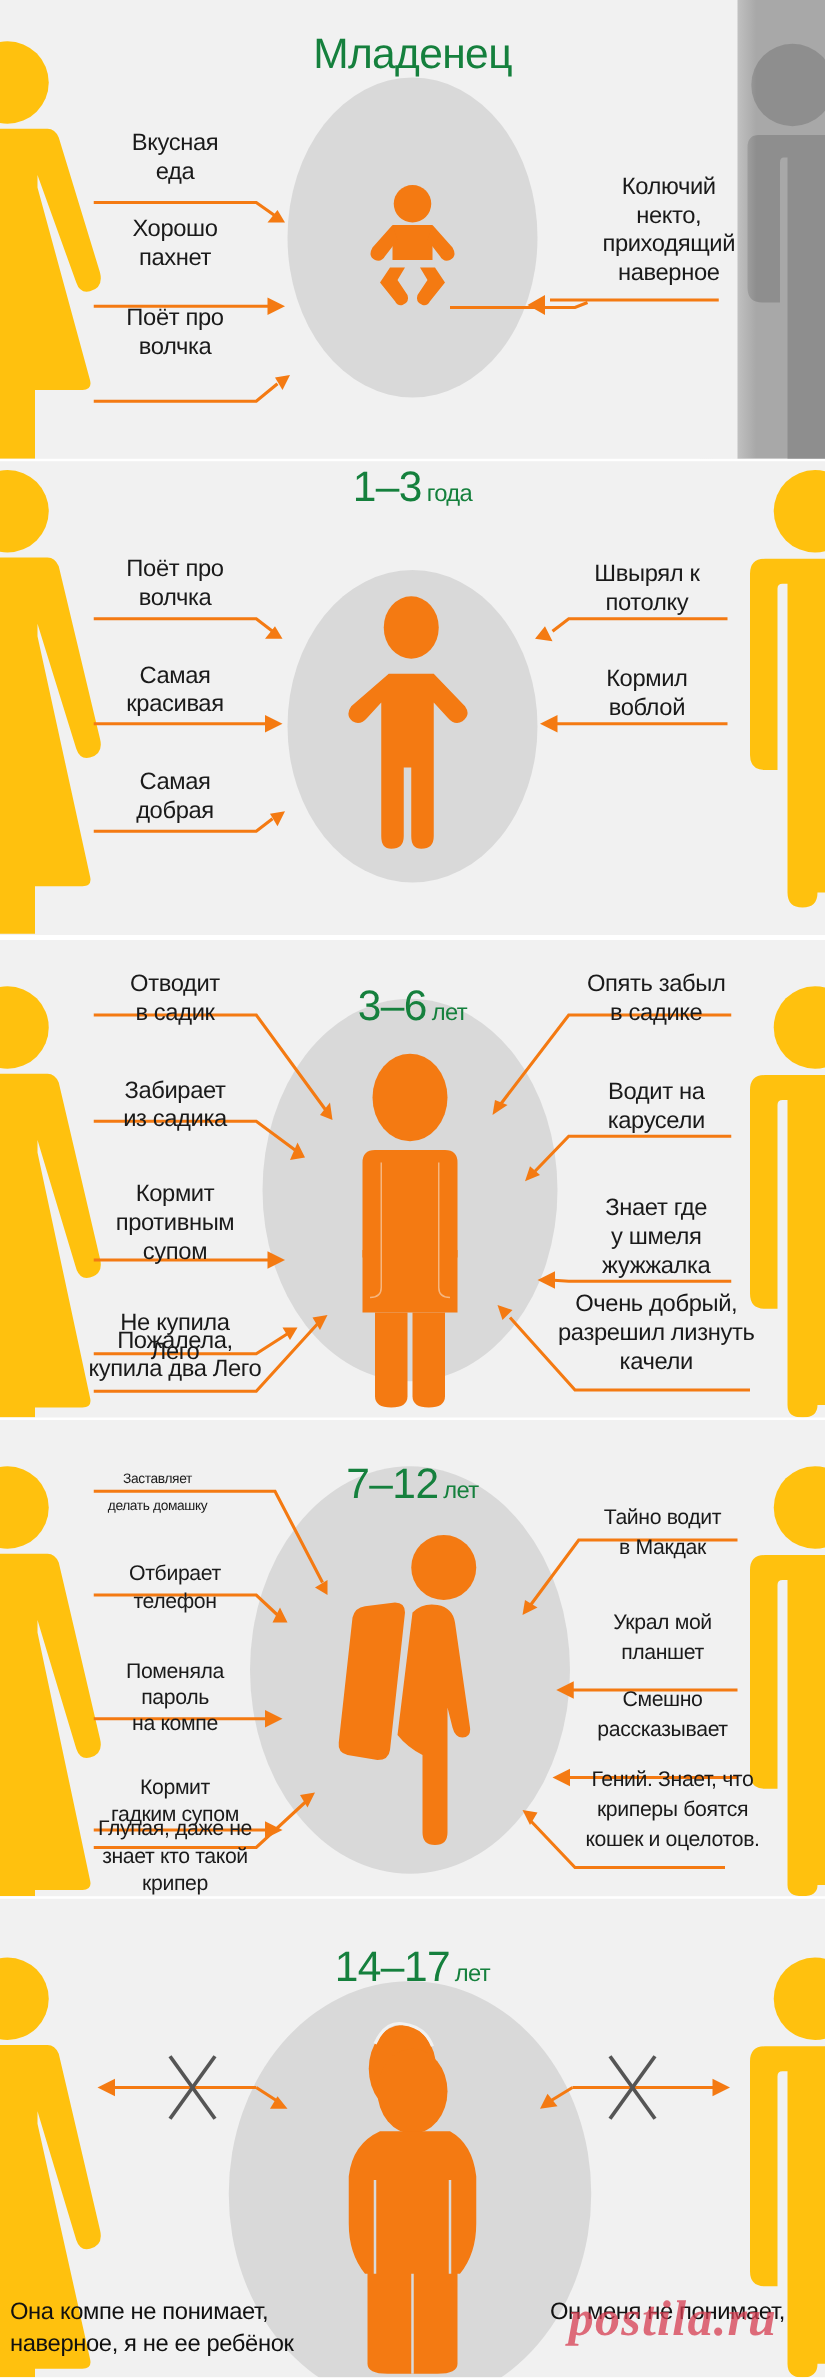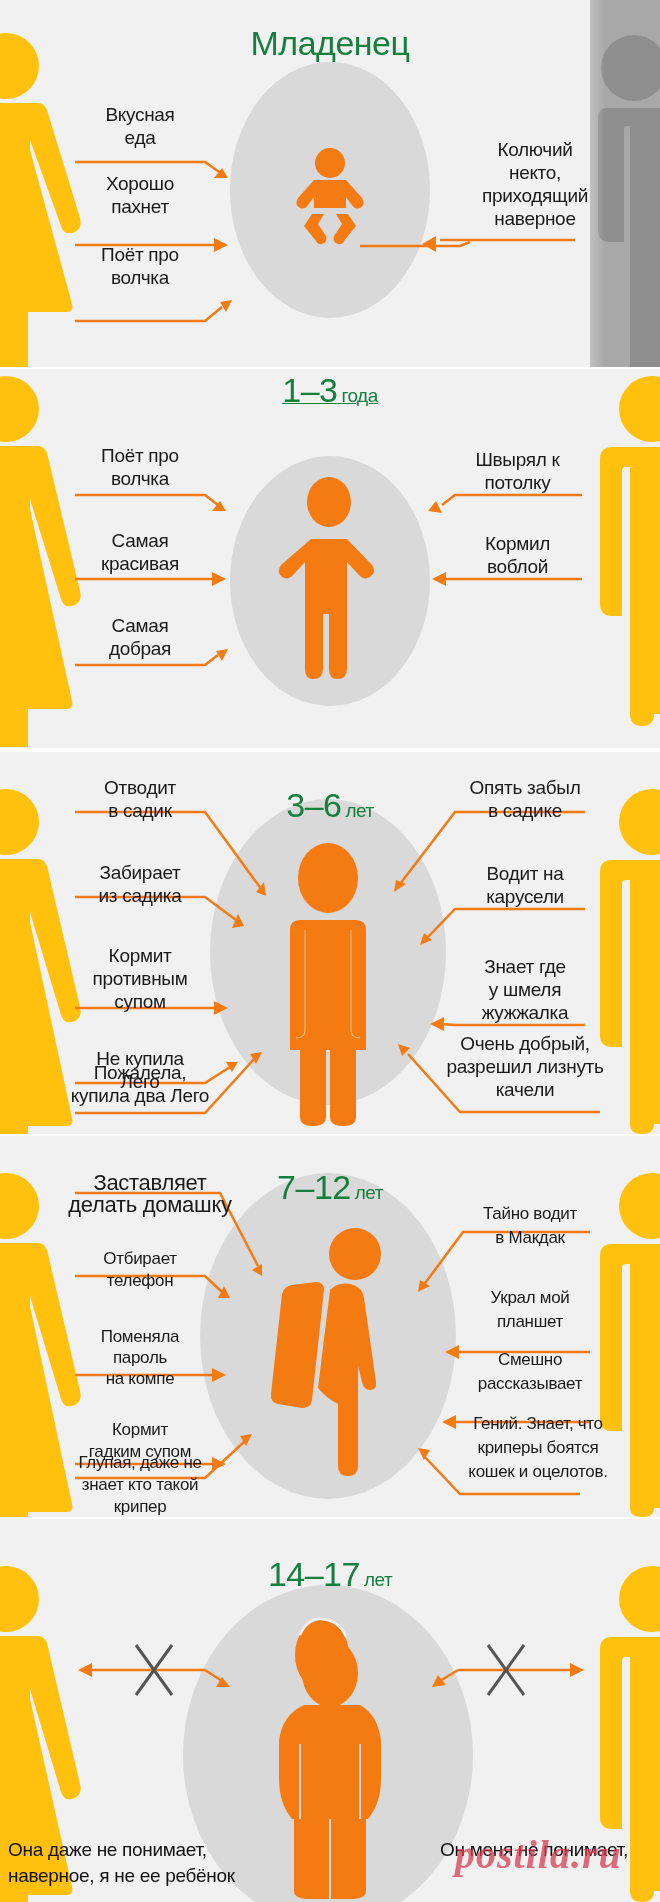--- a/index.html
+++ b/index.html
@@ -112,21 +112,21 @@
       <line x1="582" y1="210" x2="442" y2="210"></line>
     </g>
     <g fill="#f47a12">
       <polygon points="226,142 212,142 220,132"></polygon>
       <polygon points="226,210 212,203 212,217"></polygon>
       <polygon points="228,280 216,282 222,292"></polygon>
       <polygon points="428,142 436,132 442,144"></polygon>
       <polygon points="432,210 446,203 446,217"></polygon>
     </g>
   </svg>
-  <div class="title" style="top:2px;text-decoration:underline;">
+  <div class="title" style="top:2px;">
     <span class="big">1–3</span>
     <span class="small">года</span>
   </div>
   <div class="lbl" style="left:85px; top:75px; width:110px;">
     <div>Поёт про</div>
       <div>волчка</div>
   </div>
   <div class="lbl" style="left:85px; top:160px; width:110px;">
     <div>Самая</div>
       <div>красивая</div>
@@ -269,21 +269,21 @@
       <polygon points="418,156 420,144 430,150"></polygon>
       <polygon points="445,216 459,209 459,223"></polygon>
       <polygon points="442,286 456,279 456,293"></polygon>
       <polygon points="418,312 430,314 424,324"></polygon>
     </g>
   </svg>
   <div class="title" style="top:32px;">
     <span class="big">7–12</span>
     <span class="small">лет</span>
   </div>
-  <div class="lbl" style="left:65px; top:36px; width:170px; font-size:22px; line-height:22px;">
+  <div class="lbl" style="left:41px; top:36px; width:170px; font-size:11px; line-height:22px;">
     <div>Заставляет</div>
       <div>делать домашку</div>
   </div>
   <div class="lbl" style="left:75px; top:112px; width:130px; font-size:17px; line-height:22px;">
     <div>Отбирает</div>
       <div>телефон</div>
   </div>
   <div class="lbl" style="left:75px; top:190px; width:130px; font-size:17px; line-height:21px;">
     <div>Поменяла</div>
       <div>пароль</div>
@@ -356,20 +356,20 @@
     <g stroke="#555" stroke-width="3">
       <line x1="488" y1="126" x2="524" y2="176"></line>
       <line x1="524" y1="126" x2="488" y2="176"></line>
     </g>
   </svg>
   <div class="title" style="top:36px;">
     <span class="big">14–17</span>
     <span class="small">лет</span>
   </div>
   <div class="bottomtxt" style="left:8px; top:318px;">
-    <div>Она даже не понимает,</div>
+    <div>Она компе не понимает,</div>
     <div>наверное, я не ее ребёнок</div>
   </div>
   <div class="bottomtxt" style="right:32px; top:318px; text-align:center;">
     <div>Он меня не понимает,</div>
   </div>
   <div class="watermark" style="left:455px; top:312px;">postila.ru</div>
 </div>
 
 </body></html>

